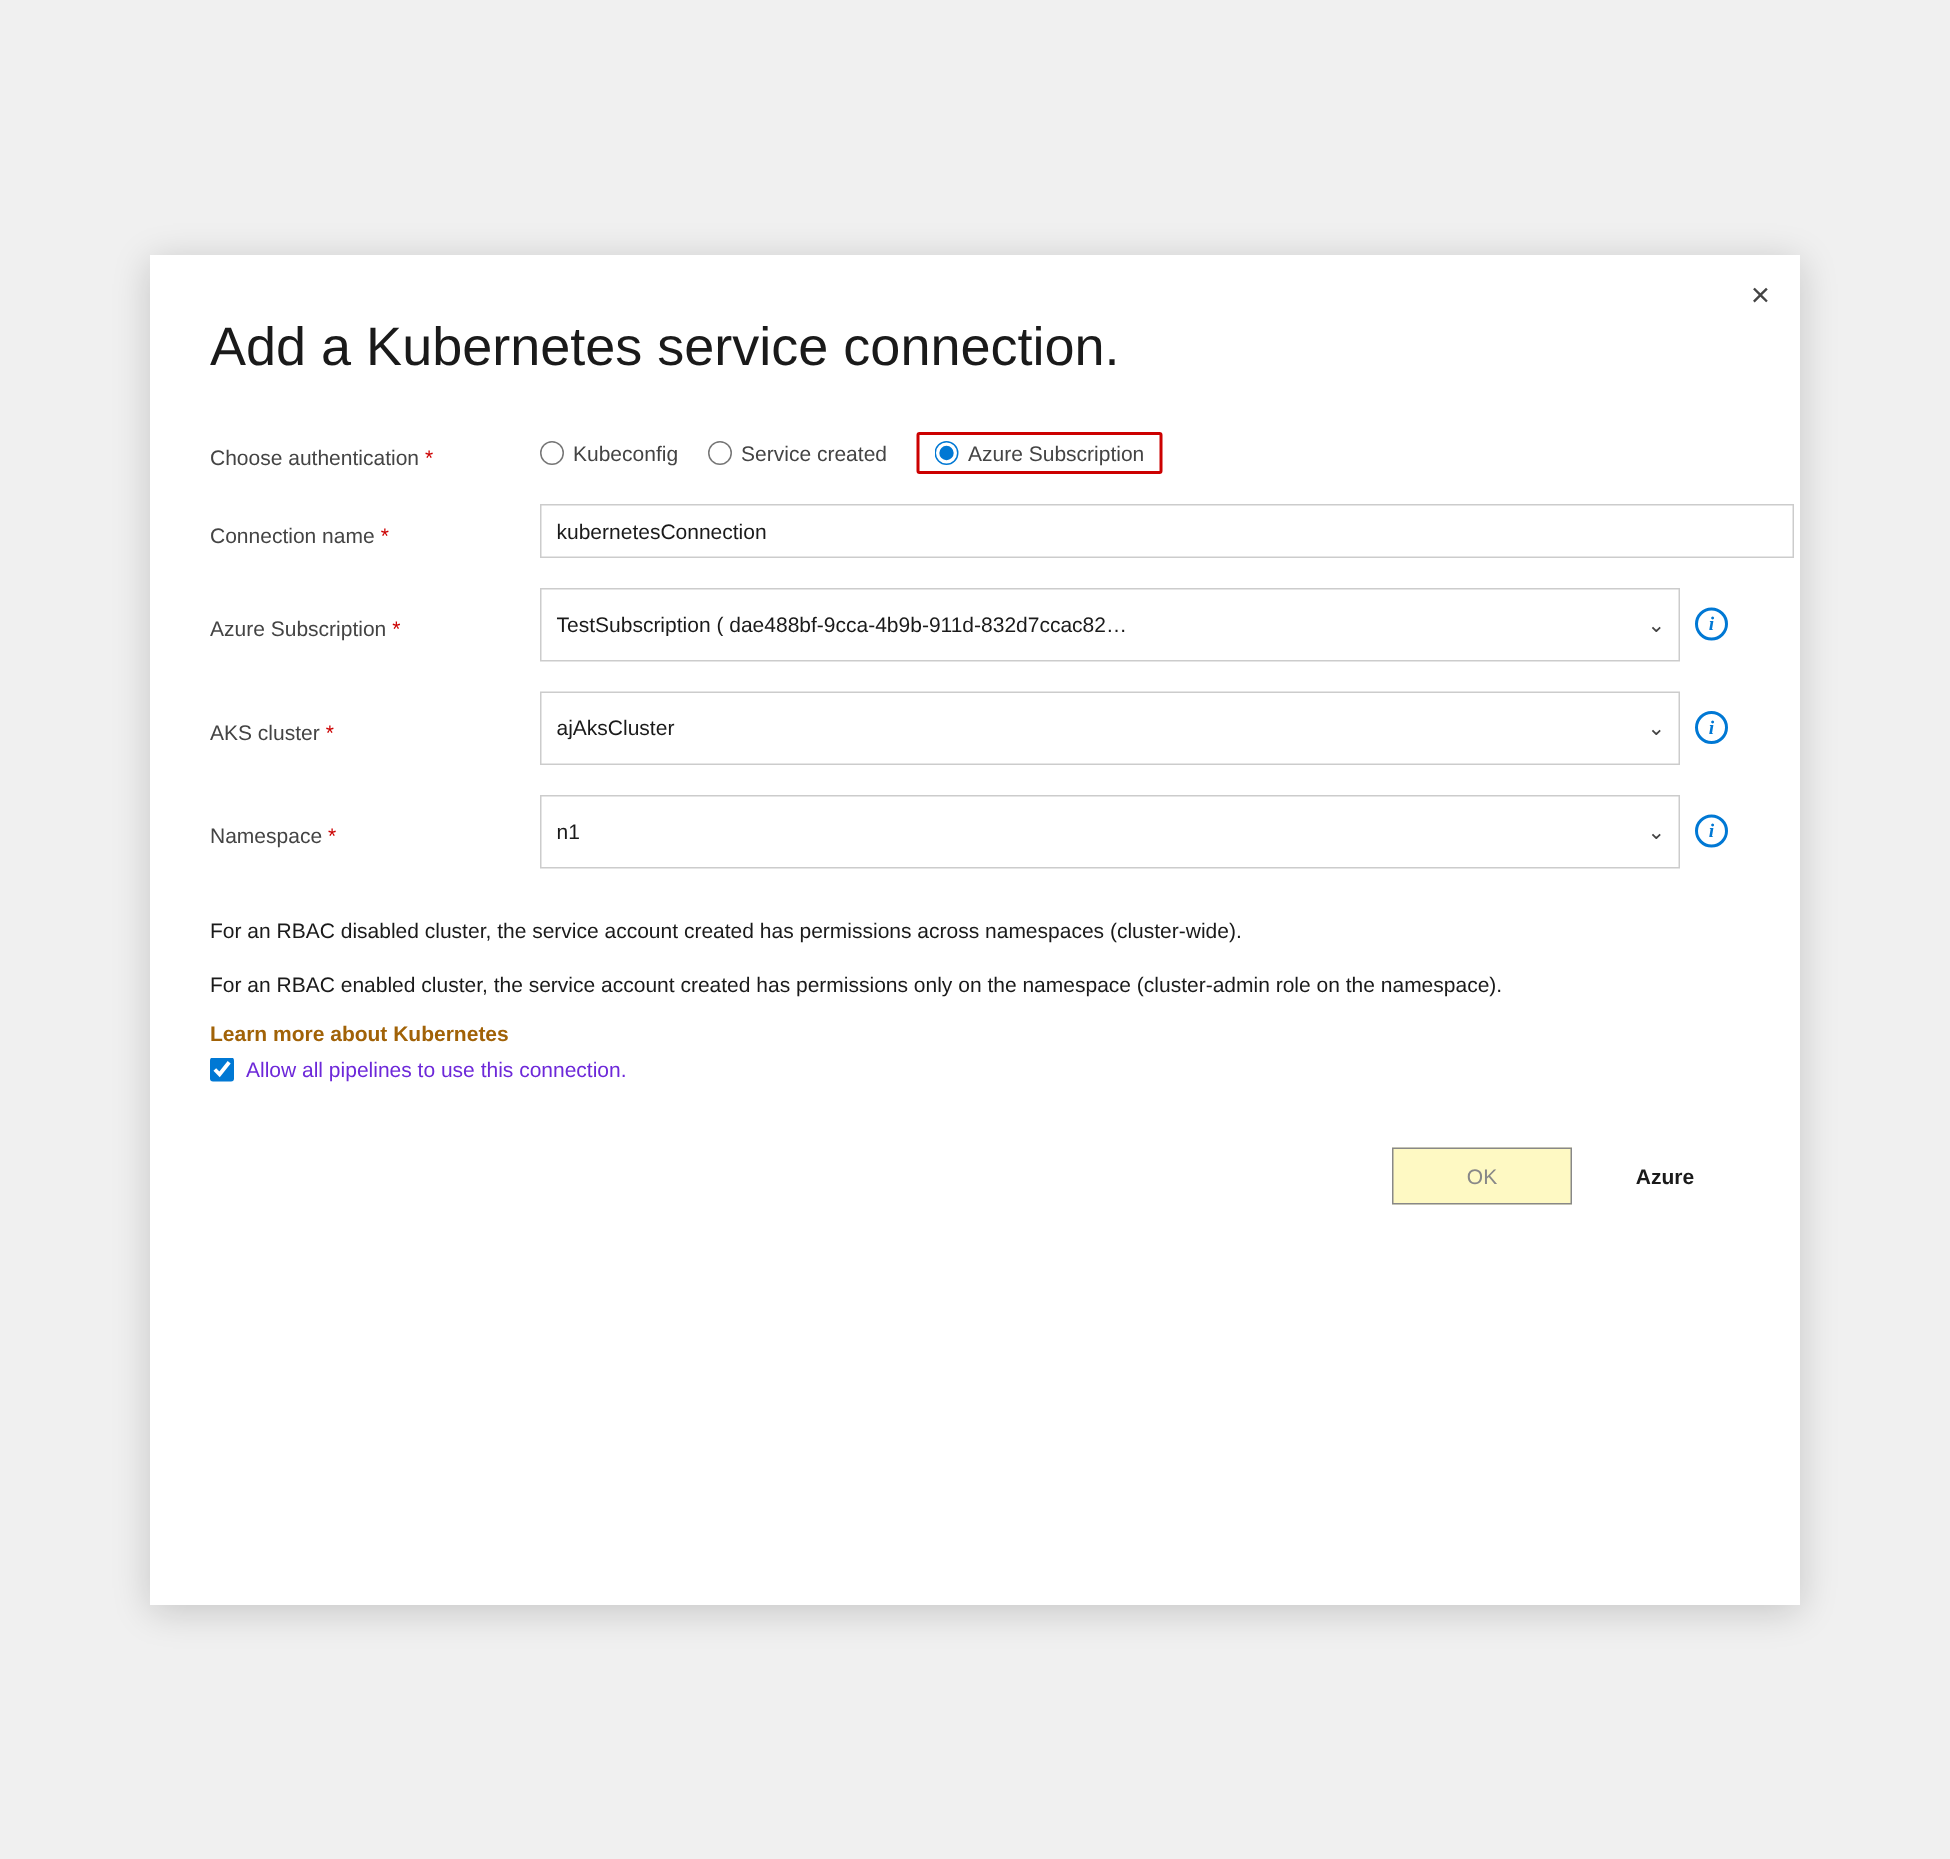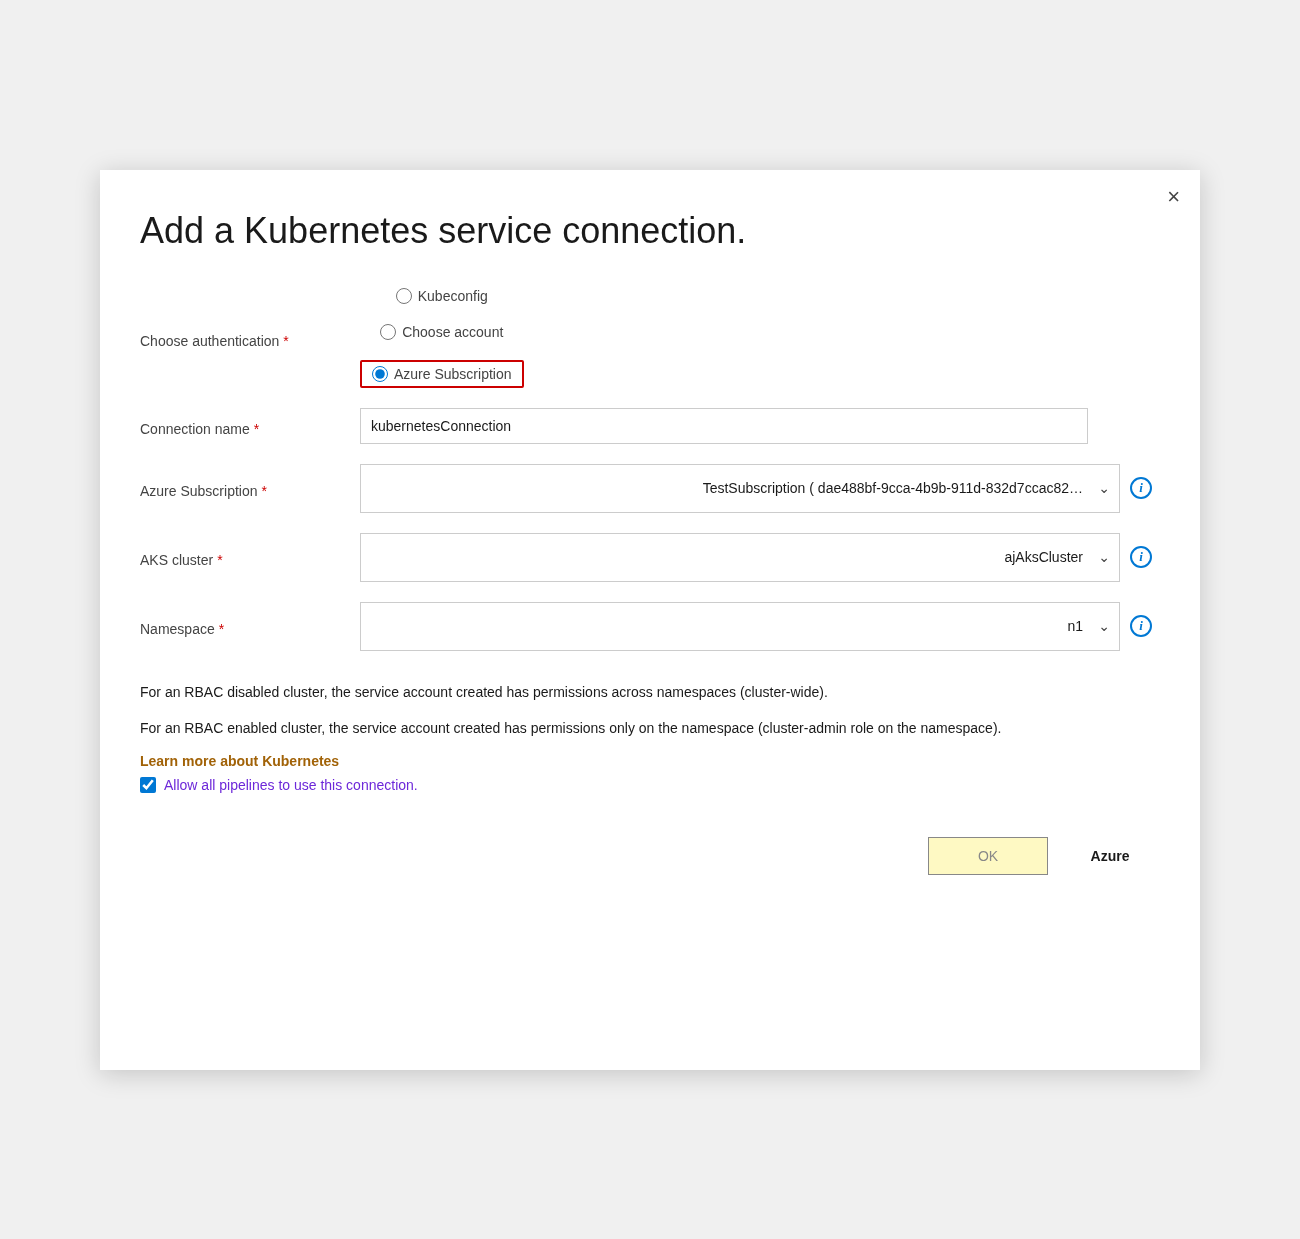--- a/index.html
+++ b/index.html
@@ -81,21 +81,20 @@
       display: flex;
       align-items: center;
       gap: 10px;
     }
 
     
     .radio-group {
       display: flex;
       align-items: center;
       gap: 20px;
-      flex-direction: column;
     }
 
     .radio-option {
       display: flex;
       align-items: center;
       gap: 6px;
       cursor: pointer;
       font-size: 14px;
       color: #444;
     }
@@ -109,21 +108,21 @@
     }
 
     .radio-option-azure {
       border: 2px solid #cc0000;
       padding: 4px 10px;
       border-radius: 2px;
     }
 
     
     .text-input {
-      width: 728px;
+      width: 836px;
       height: 36px;
       border: 1px solid #ccc;
       padding: 0 10px;
       font-size: 14px;
       color: #1a1a1a;
       outline: none;
     }
 
     
     .dropdown-wrapper {
@@ -136,21 +135,20 @@
       height: 49px;
       border: 1px solid #ccc;
       padding: 0 36px 0 10px;
       font-size: 14px;
       color: #1a1a1a;
       background: #fff;
       appearance: none;
       -webkit-appearance: none;
       cursor: pointer;
       outline: none;
-      text-align: right;
     }
 
     .dropdown-chevron {
       position: absolute;
       right: 10px;
       top: 50%;
       transform: translateY(-50%);
       pointer-events: none;
       font-size: 14px;
       color: #444;
@@ -268,21 +266,21 @@
         <span class="required-star">*</span>
       </div>
       <div class="form-control-area">
         <div class="radio-group">
           <label class="radio-option">
             <input type="radio" name="auth" value="kubeconfig" style="">
             <span>Kubeconfig</span>
           </label>
           <label class="radio-option">
             <input type="radio" name="auth" value="service-account" style="">
-            <span>Choose account</span>
+            <span>Service created</span>
           </label>
           <label class="radio-option radio-option-azure">
             <input type="radio" name="auth" value="azure-subscription" checked="" style="">
             <span>Azure Subscription</span>
           </label>
         </div>
       </div>
     </div>
 
     <div class="form-row">

